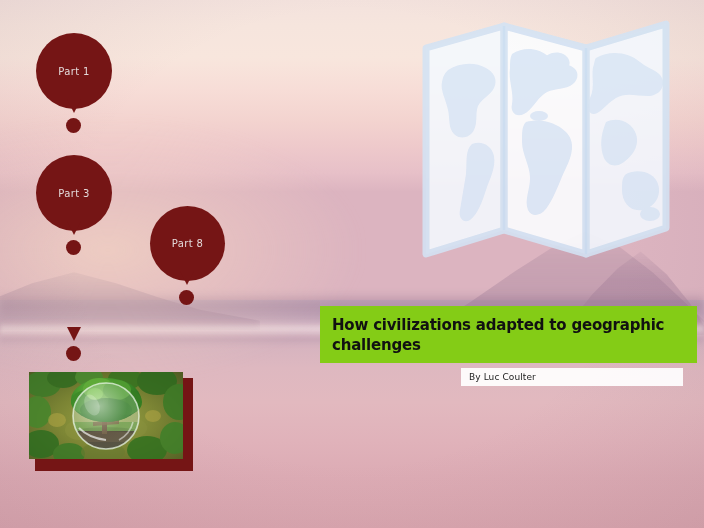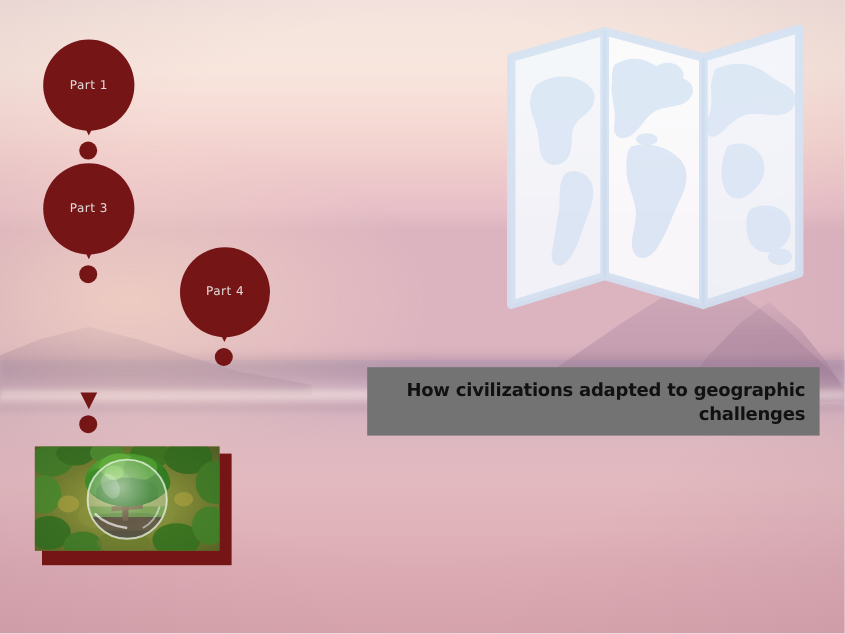--- a/index.html
+++ b/index.html
@@ -8,21 +8,20 @@
     overflow:hidden;
     font-family:"DejaVu Sans", sans-serif;
   }
 
   
   #stage {
     position:relative;
     width:704px; height:528px;
     overflow:hidden;
     background:#e9cfd2;
-    text-align:right;
   }
 
   
   .bg-layer { position:absolute; left:0; top:0; width:704px; height:528px; }
 
   .bg-sky {
     background:linear-gradient(to bottom,
       #f3e2dd 0%,
       #f6e5dd 8%,
       #f8e6dd 18%,
@@ -125,23 +124,23 @@
   #map-illustration {
     position:absolute;
     left:420px; top:18px;
     width:252px; height:250px;
     opacity:0.93;
   }
 
   
   #title-card {
     position:absolute;
-    left:306px; top:306px;
+    left:320px; top:306px;
     width:377px; height:57px;
-    background:#737373;
+    background:#84cc16;
     padding:10px 12px 0 12px;
   }
   #title-text {
     font-family:"DejaVu Sans", sans-serif;
     font-size:15px;
     font-weight:bold;
     line-height:1.32;
     color:#111111;
     letter-spacing:-0.2px;
   }
@@ -253,45 +252,48 @@
 
   <div class="balloon" style="left:36px; top:33px; width:76px; height:106px;">
     <div class="bulb" style="width:76px;height:76px;">
       <span class="blabel">Part 1</span>
     </div>
     <div class="tail" style="left:31px; top:66px;"></div>
     <div class="knot" style="left:30px; top:85px; width:15px; height:15px;"></div>
   </div>
 
 
-  <div class="balloon" style="left:36px; top:136px; width:76px; height:106px;">
+  <div class="balloon" style="left:36px; top:155px; width:76px; height:106px;">
     <div class="bulb" style="width:76px;height:76px;">
       <span class="blabel">Part 3</span>
     </div>
     <div class="tail" style="left:31px; top:66px;"></div>
     <div class="knot" style="left:30px; top:85px; width:15px; height:15px;"></div>
   </div>
 
   <div class="balloon" style="left:150px; top:206px; width:75px; height:105px;">
     <div class="bulb" style="width:75px;height:75px;">
-      <span class="blabel">Part 4</span>
+      <span class="blabel">Part 8</span>
     </div>
     <div class="tail" style="left:30px; top:65px;"></div>
     <div class="knot" style="left:29px; top:84px; width:15px; height:15px;"></div>
   </div>
 
   <div class="balloon" style="left:36px; top:261px; width:76px; height:106px;">
     <div class="tail" style="left:31px; top:66px;"></div>
     <div class="knot" style="left:30px; top:85px; width:15px; height:15px;"></div>
   </div>
 
   <div id="title-card">
     <div id="title-text">How civilizations adapted to geographic challenges</div>
   </div>
 
+  <div id="byline-card">
+    <span id="byline-text">By Luc Coulter</span>
+  </div>
 
   <div id="photo-block">
     <div id="photo-shadow"></div>
     <div id="photo-frame">
       <svg width="154" height="87" viewBox="0 0 154 87">
         <defs>
           <radialGradient id="gground" cx="50%" cy="55%" r="75%">
             <stop offset="0%" stop-color="#9aa344"></stop>
             <stop offset="45%" stop-color="#7b8434"></stop>
             <stop offset="100%" stop-color="#4d5a22"></stop>

